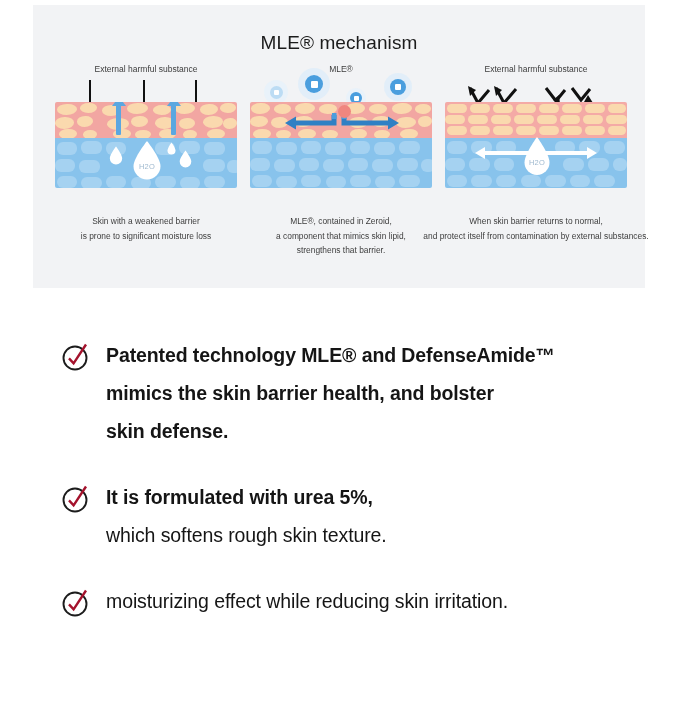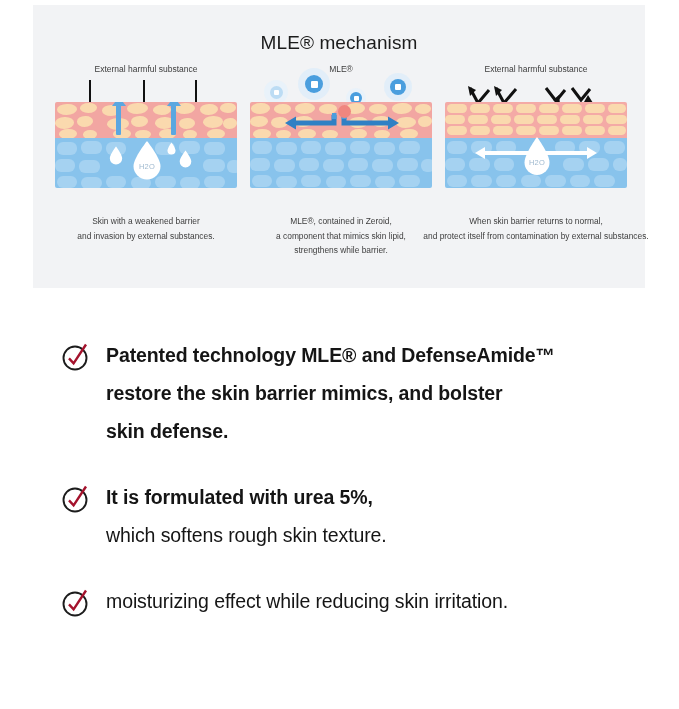--- a/index.html
+++ b/index.html
@@ -360,21 +360,21 @@
         </div>
         <div class="droplet" style="left:124px;top:48px">
           <svg width="13" height="18" viewBox="0 0 13 18">
               <path d="M6.5 0.5 C6.5 0.5 0.7 8 0.7 11.6 A5.8 5.8 0 0 0 12.3 11.6 C12.3 8 6.5 0.5 6.5 0.5 Z" fill="#ffffff"></path>
             </svg>
         </div>
       </div>
 
       <div class="caption q1">
         <div>Skin with a weakened barrier</div>
-        <div>and invasion by external substances.</div>
+        <div>is prone to significant moisture loss</div>
       </div>
     </div>
 
     <div class="connector c1">
       <svg width="34" height="14" viewBox="0 0 34 14">
         <line x1="1" y1="7" x2="26" y2="7" stroke="#cfd2d6" stroke-width="2" stroke-dasharray="2.4 2.4"></line>
         <path d="M25 2 L32 7 L25 12" fill="none" stroke="#cfd2d6" stroke-width="1.6"></path>
       </svg>
     </div>
 
@@ -474,21 +474,21 @@
           </svg>
         </div>
         <div class="mol" style="left:88px;top:3px;width:13px;height:13px">
           <span class="core" style="width:13px;height:13px;background:#f0867f"></span>
         </div>
       </div>
 
       <div class="caption q2">
         <div>MLE®, contained in Zeroid,</div>
         <div>a component that mimics skin lipid,</div>
-        <div>strengthens while barrier.</div>
+        <div>strengthens that barrier.</div>
       </div>
     </div>
 
     <div class="connector c2">
       <svg width="34" height="14" viewBox="0 0 34 14">
         <line x1="1" y1="7" x2="26" y2="7" stroke="#cfd2d6" stroke-width="2" stroke-dasharray="2.4 2.4"></line>
         <path d="M25 2 L32 7 L25 12" fill="none" stroke="#cfd2d6" stroke-width="1.6"></path>
       </svg>
     </div>
 
@@ -604,21 +604,21 @@
 <div class="bullets">
 
   <div class="bullet">
     <span class="check-icon">
       <svg width="32" height="32" viewBox="0 0 32 32">
         <circle cx="15" cy="17" r="11.5" fill="none" stroke="#1c1c1c" stroke-width="1.9"></circle>
         <path d="M9 17.4 L13.6 22.4 L26 3.5" fill="none" stroke="#a4122c" stroke-width="2.4" stroke-linecap="butt" stroke-linejoin="miter"></path>
       </svg>
     </span>
     <div class="bullet-line bold">Patented technology MLE® and DefenseAmide™</div>
-    <div class="bullet-line bold">restore the skin barrier mimics, and bolster</div>
+    <div class="bullet-line bold">mimics the skin barrier health, and bolster</div>
     <div class="bullet-line bold">skin defense.</div>
   </div>
 
   <div class="bullet">
     <span class="check-icon">
       <svg width="32" height="32" viewBox="0 0 32 32">
         <circle cx="15" cy="17" r="11.5" fill="none" stroke="#1c1c1c" stroke-width="1.9"></circle>
         <path d="M9 17.4 L13.6 22.4 L26 3.5" fill="none" stroke="#a4122c" stroke-width="2.4" stroke-linecap="butt" stroke-linejoin="miter"></path>
       </svg>
     </span>

